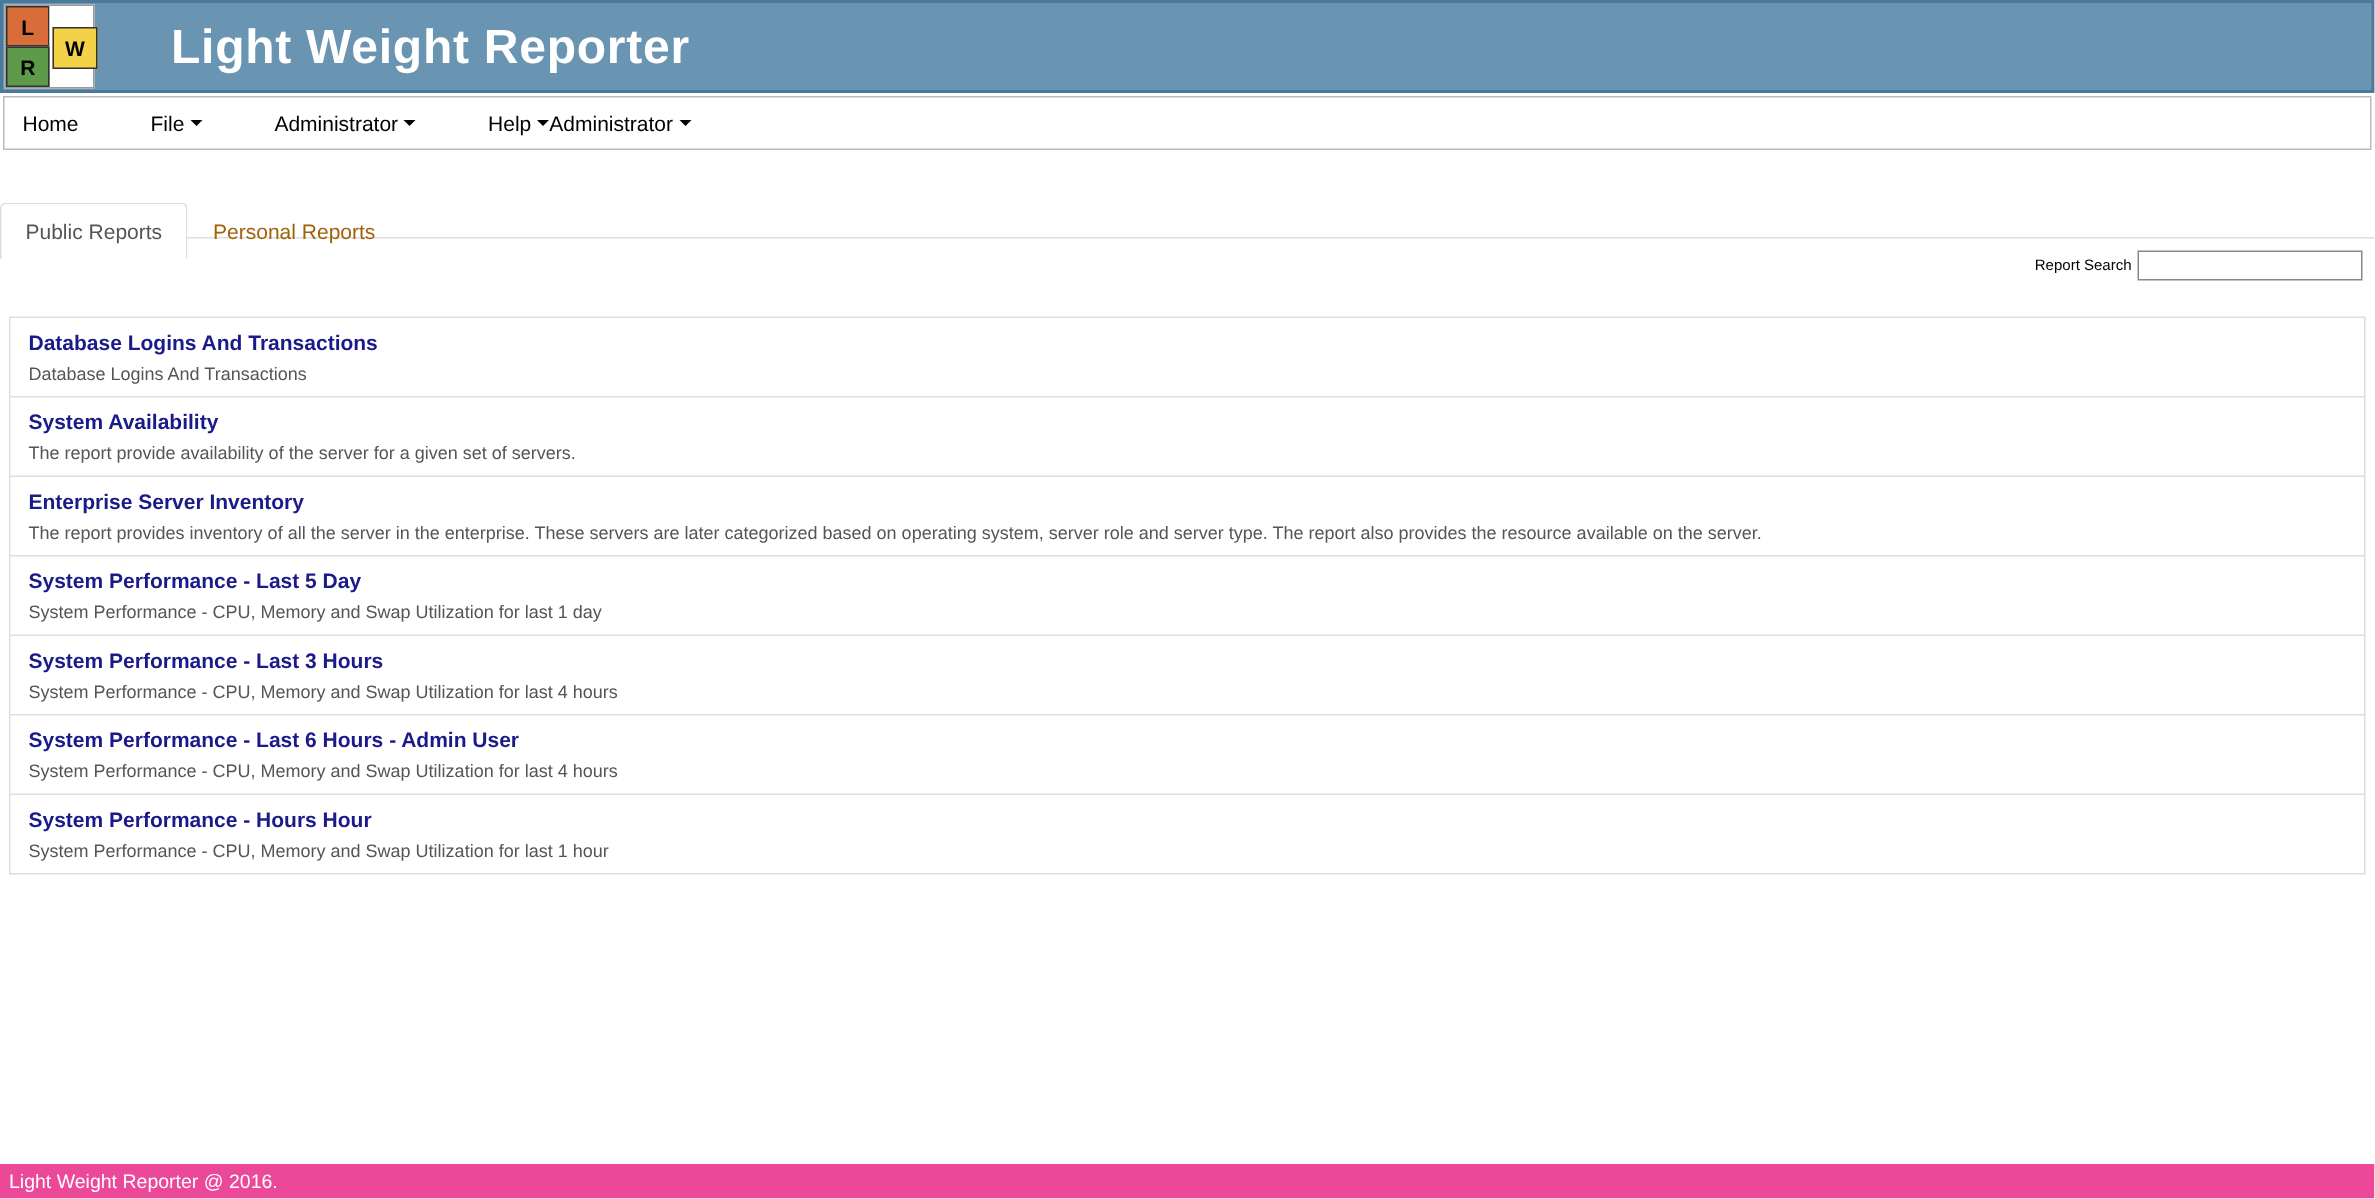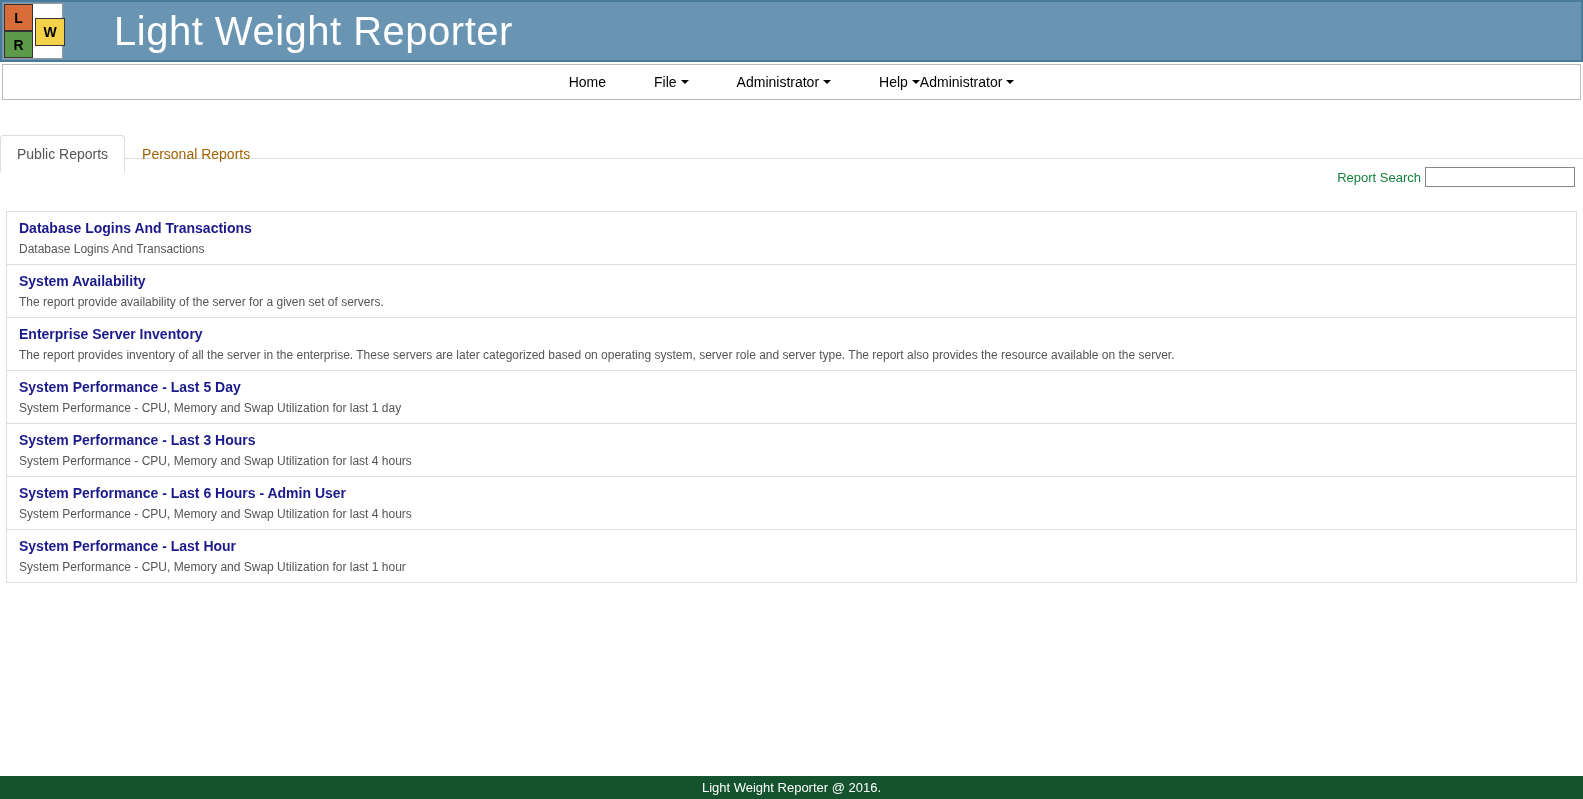--- a/index.html
+++ b/index.html
@@ -38,34 +38,34 @@
       font-weight: bold;
       font-size: 14px;
       border: 1px solid #333;
     }
     .logo-l { background: #d96d3a; color: #000; }
     .logo-w { background: #f3d24a; color: #000; grid-column: 2; grid-row: 1 / span 1; position: relative; top: 8px;}
     .logo-r { background: #5d9b4a; color: #000; }
     .logo-blank { background: #fff; border: none; }
     .app-title {
       color: #fff;
-      font-size: 40px;
-      font-weight: normal;
+      font-size: 32px;
+      font-weight: bold;
       margin-left: 50px;
       letter-spacing: 0.5px;
     }
     .menu-bar {
       background: #fff;
       border: 1px solid #bbb;
       margin: 2px;
       height: 36px;
       display: flex;
       align-items: center;
       padding: 0 12px;
-      justify-content: center;
+      justify-content: flex-start;
     }
     .menu-left {
       display: flex;
       gap: 48px;
       align-items: center;
     }
     .menu-item {
       color: #000;
       font-size: 14px;
       cursor: pointer;
@@ -106,22 +106,22 @@
       color: #a16207;
     }
     .search-row {
       display: flex;
       justify-content: flex-end;
       align-items: center;
       padding: 8px 8px 4px 8px;
       gap: 4px;
     }
     .search-label {
-      font-size: 13px;
-      color: #15803d;
+      font-size: 10px;
+      color: #000000;
     }
     .search-input {
       width: 150px;
       height: 20px;
       border: 1px solid #888;
       padding: 0 4px;
     }
     .report-list {
       border: 1px solid #ddd;
       margin: 20px 6px;
@@ -141,24 +141,24 @@
     }
     .report-desc {
       color: #555;
       font-size: 12px;
     }
     .footer {
       position: absolute;
       bottom: 0;
       left: 0;
       right: 0;
-      background: #14532d;
+      background: #ec4899;
       color: #fff;
-      text-align: center;
-      padding: 4px 22px;
+      text-align: left;
+      padding: 4px 6px;
       font-size: 13px;
     }
   </style>
 </head>
 <body>
 
 <div class="header">
   <div class="logo">
     <div class="logo-tile logo-l">L</div>
     <div class="logo-tile logo-blank"></div>
@@ -225,20 +225,20 @@
   </div>
   <div class="report-item">
     <a class="report-title">System Performance - Last 3 Hours</a>
     <div class="report-desc">System Performance - CPU, Memory and Swap Utilization for last 4 hours</div>
   </div>
   <div class="report-item">
     <a class="report-title">System Performance - Last 6 Hours - Admin User</a>
     <div class="report-desc">System Performance - CPU, Memory and Swap Utilization for last 4 hours</div>
   </div>
   <div class="report-item">
-    <a class="report-title">System Performance - Last Hour</a>
+    <a class="report-title">System Performance - Hours Hour</a>
     <div class="report-desc">System Performance - CPU, Memory and Swap Utilization for last 1 hour</div>
   </div>
 </div>
 
 <div class="footer">
   <span>Light Weight Reporter @ 2016.</span>
 </div>
 
 </body></html>

